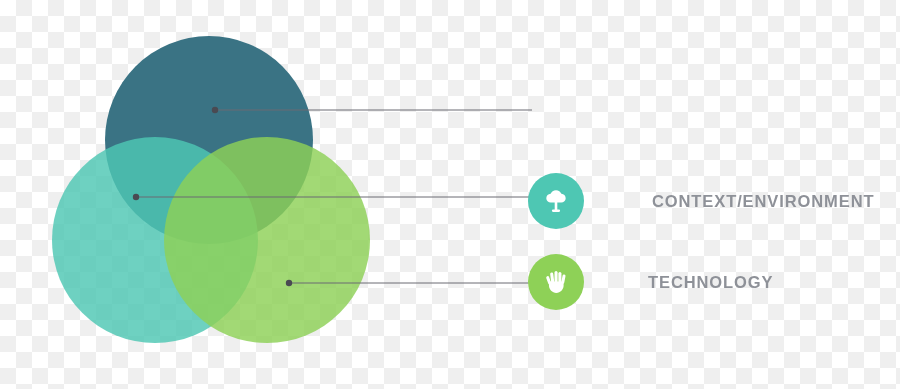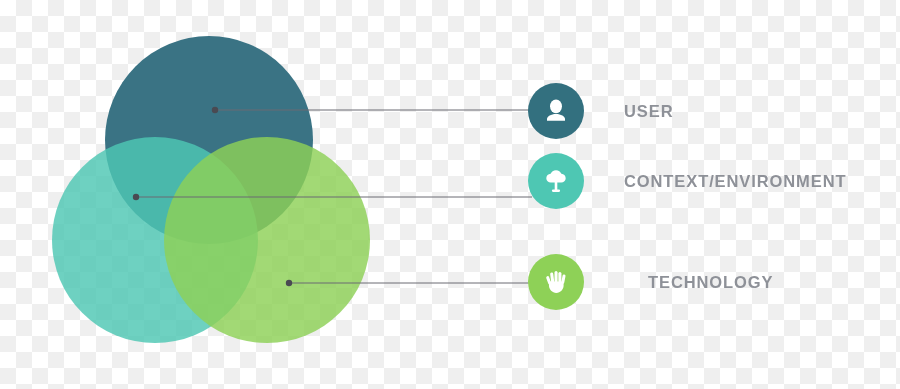--- a/index.html
+++ b/index.html
@@ -85,21 +85,21 @@
     z-index: 7;
   }
   .legend-row {
     position: absolute;
     left: 0;
     display: flex;
     align-items: center;
     height: 58px;
   }
   .legend-row-1 { top: 82px; }
-  .legend-row-2 { top: 152px; }
+  .legend-row-2 { top: 172px; gap: 28px; }
   .legend-row-3 { top: 253px; gap: 24px; }
 
   .legend-badge {
     width: 56px;
     height: 56px;
     border-radius: 50%;
     flex: 0 0 56px;
     display: flex;
     align-items: center;
     justify-content: center;
@@ -137,29 +137,20 @@
 
     <line x1="136" y1="197" x2="532" y2="197" stroke="#6b6b72" stroke-width="1"></line>
     <circle cx="136" cy="197" r="3.2" fill="#4a4a52"></circle>
 
     <line x1="289" y1="283" x2="532" y2="283" stroke="#6b6b72" stroke-width="1"></line>
     <circle cx="289" cy="283" r="3.2" fill="#4a4a52"></circle>
   </svg>
 
   <div class="legend">
 
-    <div class="legend-row legend-row-1">
-      <div class="legend-badge badge-user">
-        <svg class="badge-icon" width="30" height="30" viewBox="0 0 32 32">
-          <ellipse cx="16" cy="11" rx="6.4" ry="7.4" fill="#ffffff"></ellipse>
-          <path d="M16 19.2c-5.3 0-9.6 2.7-9.6 5.3v1.9h19.2v-1.9c0-2.6-4.3-5.3-9.6-5.3z" fill="#ffffff"></path>
-        </svg>
-      </div>
-      <div class="legend-label">USER</div>
-    </div>
 
     <div class="legend-row legend-row-2">
       <div class="legend-badge badge-context">
         <svg class="badge-icon" width="32" height="32" viewBox="0 0 32 32">
           <path d="M16 5.2c-2.5 0-4.6 1.5-5.4 3.6-2.4 0.1-4.3 2-4.3 4.4 0 2.4 2 4.4 4.5 4.4h10.4c2.5 0 4.5-2 4.5-4.4 0-2.4-1.9-4.3-4.3-4.4C20.6 6.7 18.5 5.2 16 5.2z" fill="#ffffff"></path>
           <rect x="14.7" y="15.4" width="2.6" height="10.4" fill="#ffffff"></rect>
           <rect x="11.9" y="24.6" width="8.2" height="2.3" rx="1.1" fill="#ffffff"></rect>
         </svg>
       </div>
       <div class="legend-label">CONTEXT/ENVIRONMENT</div>

